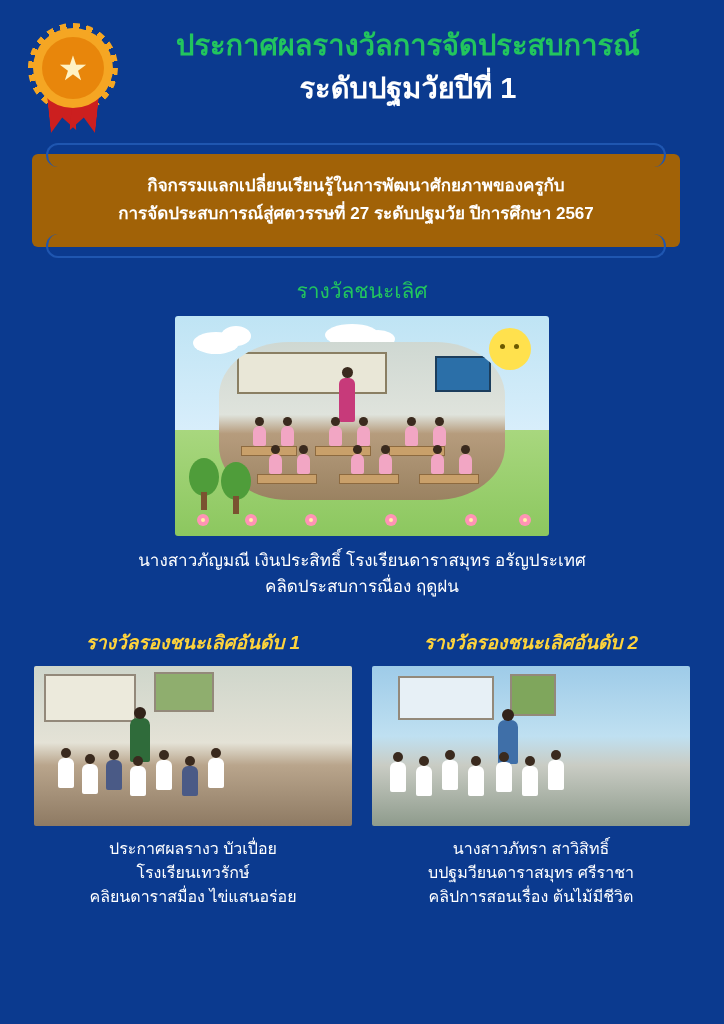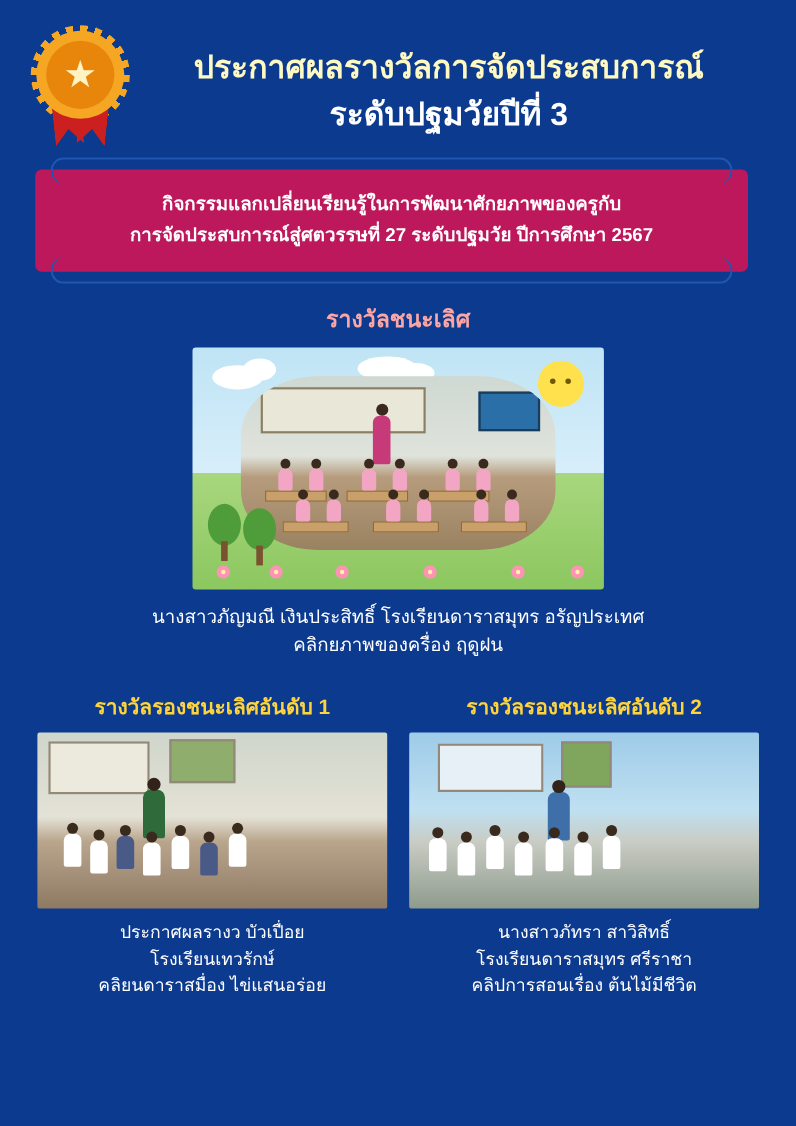--- a/index.html
+++ b/index.html
@@ -86,38 +86,38 @@
     color: #fff3c4;
   }
   .header-titles {
     flex: 1;
     text-align: center;
     padding-left: 4px;
   }
   .title-main {
     font-size: 29px;
     font-weight: bold;
-    color: #fef9c3;
+    color: #22c55e;
     letter-spacing: 0px;
     line-height: 1.28;
-    margin-top: 22px;
+    margin-top: 5px;
   }
   .title-sub {
     font-size: 29px;
     font-weight: bold;
     color: #ffffff;
     line-height: 1.3;
     margin-top: 6px;
   }
 
   
   .subtitle-panel {
     margin: 22px 44px 0 32px;
     position: relative;
-    background: #be185d;
+    background: #a16207;
     border-radius: 6px;
     padding: 18px 26px 20px 26px;
     text-align: center;
   }
   .subtitle-panel::before,
   .subtitle-panel::after {
     content: "";
     position: absolute;
     left: 14px;
     right: 14px;
@@ -136,22 +136,22 @@
     z-index: 2;
   }
 
   
   .winner-section {
     margin-top: 30px;
     text-align: center;
   }
   .award-heading {
     font-size: 21px;
-    font-weight: bold;
-    color: #fca5a5;
+    font-weight: normal;
+    color: #22c55e;
     line-height: 1.38;
   }
   .photo-main {
     width: 374px;
     height: 220px;
     margin: 10px auto 0 auto;
     border-radius: 3px;
     position: relative;
     overflow: hidden;
     background: linear-gradient(180deg, #bfe4f4 0%, #d8eefb 52%, #a8d77e 52%, #8cc75f 100%);
@@ -171,20 +171,21 @@
   }
   .runner {
     flex: 1 1 0;
     text-align: center;
   }
   .runner-heading {
     font-size: 19px;
     font-weight: bold;
     color: #ffd43b;
     margin-bottom: 9px;
+    font-style: italic;
   }
   .photo-small {
     width: 100%;
     height: 160px;
     border-radius: 2px;
     overflow: hidden;
     position: relative;
   }
   .photo-small.one { background: linear-gradient(180deg, #cfd6cb 0%, #e4e2d6 48%, #b9a58c 62%, #8e7a63 100%); }
   .photo-small.two { background: linear-gradient(180deg, #9ecbe8 0%, #bfe0f1 44%, #c9ccc4 62%, #8e9b8c 100%); }
@@ -358,21 +359,21 @@
     <div class="ribbon-tail right"></div>
     <div class="badge-circle">
       <div class="badge-inner">
         <span class="badge-star">★</span>
       </div>
     </div>
   </div>
 
   <div class="header-titles">
     <div class="title-main">ประกาศผลรางวัลการจัดประสบการณ์</div>
-    <div class="title-sub">ระดับปฐมวัยปีที่ 3</div>
+    <div class="title-sub">ระดับปฐมวัยปีที่ 1</div>
   </div>
 </div>
 
 <div class="subtitle-panel">
   <div class="subtitle-line">กิจกรรมแลกเปลี่ยนเรียนรู้ในการพัฒนาศักยภาพของครูกับ</div>
   <div class="subtitle-line">การจัดประสบการณ์สู่ศตวรรษที่ 27 ระดับปฐมวัย ปีการศึกษา 2567</div>
 </div>
 
 <div class="winner-section">
   <div class="award-heading">รางวัลชนะเลิศ</div>
@@ -421,21 +422,21 @@
     <div class="flower" style="left:22px;"></div>
     <div class="flower" style="left:70px;"></div>
     <div class="flower" style="left:130px;"></div>
     <div class="flower" style="left:210px;"></div>
     <div class="flower" style="left:290px;"></div>
     <div class="flower" style="left:344px;"></div>
   </div>
 
   <div class="caption">
     <div>นางสาวภัญมณี เงินประสิทธิ์ โรงเรียนดาราสมุทร อรัญประเทศ</div>
-    <div>คลิกยภาพของครื่อง ฤดูฝน</div>
+    <div>คลิดประสบการณื่อง ฤดูฝน</div>
   </div>
 </div>
 
 <div class="runners">
 
   <div class="runner">
     <div class="runner-heading">รางวัลรองชนะเลิศอันดับ 1</div>
     <div class="photo-small one">
       <div class="sp-board" style="left:10px; top:8px; width:92px; height:48px;"></div>
       <div class="sp-board" style="left:120px; top:6px; width:60px; height:40px; background:#8fae6e;"></div>
@@ -464,18 +465,18 @@
       <div class="sp-kid" style="left:18px; top:96px;"></div>
       <div class="sp-kid" style="left:44px; top:100px;"></div>
       <div class="sp-kid" style="left:70px; top:94px;"></div>
       <div class="sp-kid" style="left:96px; top:100px;"></div>
       <div class="sp-kid" style="left:124px; top:96px;"></div>
       <div class="sp-kid" style="left:150px; top:100px;"></div>
       <div class="sp-kid" style="left:176px; top:94px;"></div>
     </div>
     <div class="runner-caption">
       <div>นางสาวภัทรา สาวิสิทธิ์</div>
-      <div>โรงเรียนดาราสมุทร ศรีราชา</div>
+      <div>บปฐมวียนดาราสมุทร ศรีราชา</div>
       <div>คลิปการสอนเรื่อง ต้นไม้มีชีวิต</div>
     </div>
   </div>
 
 </div>
 
 </body></html>

